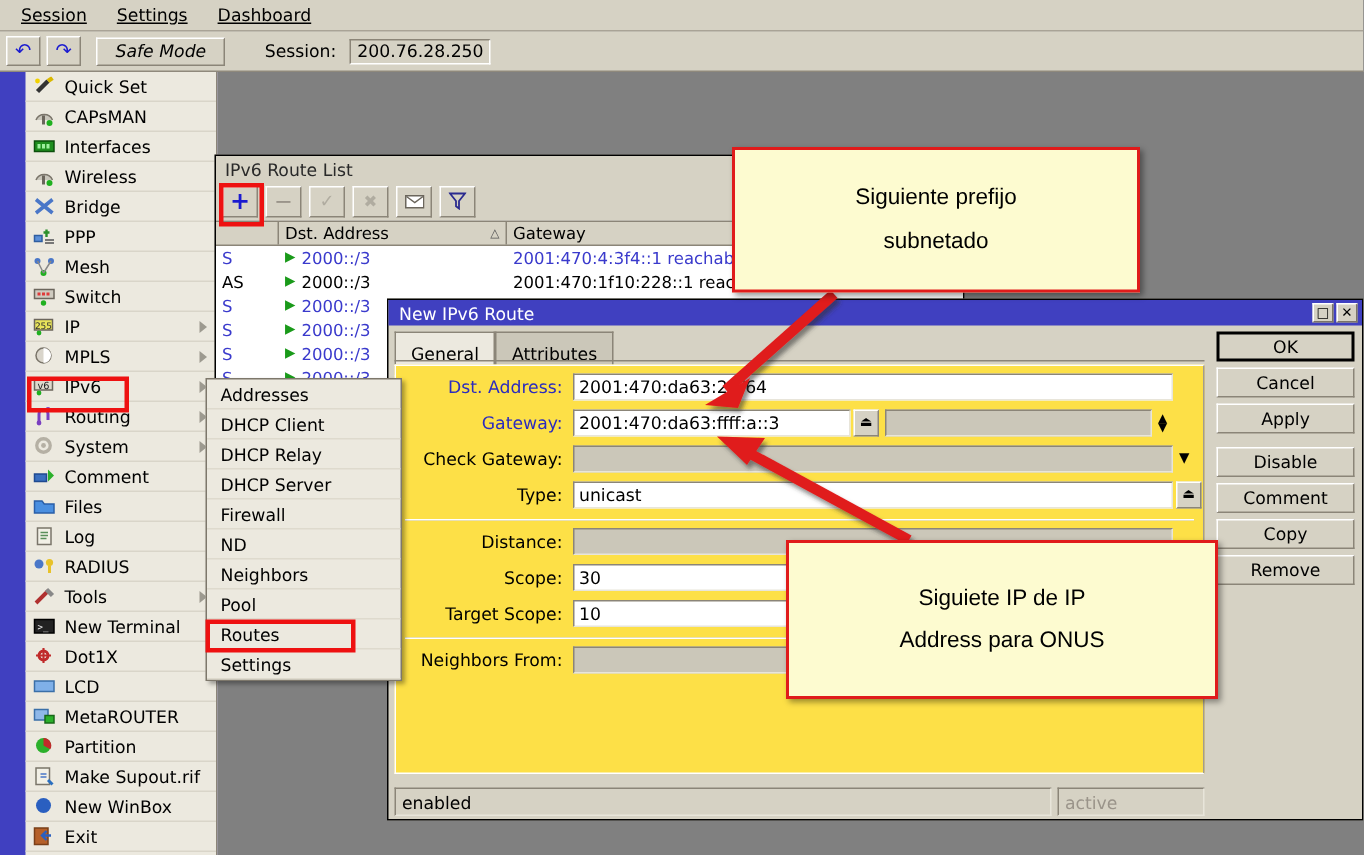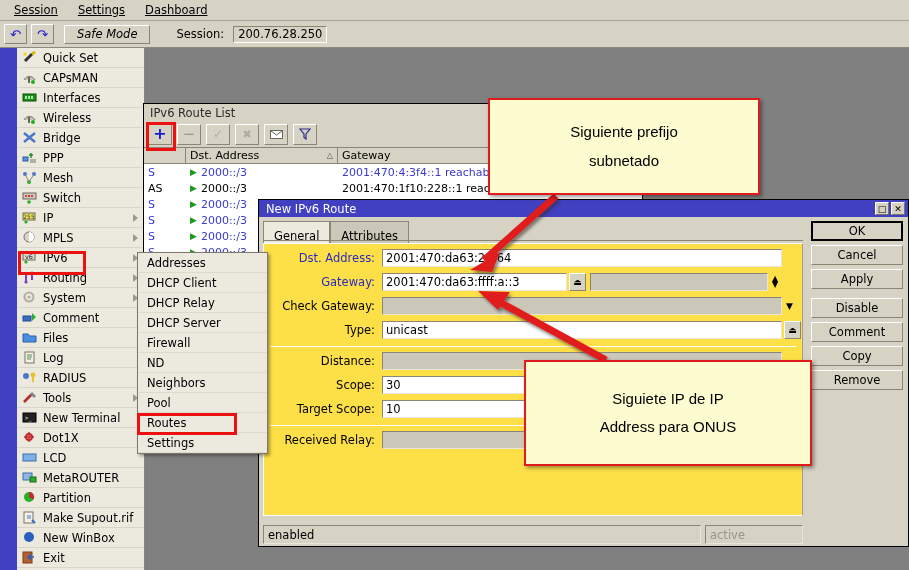--- a/index.html
+++ b/index.html
@@ -624,21 +624,21 @@
           <div class="frow">
             <div class="flabel">Scope:</div>
             <div class="fin" style="width: 400px;">30</div>
           </div>
           <div class="frow">
             <div class="flabel">Target Scope:</div>
             <div class="fin" style="width: 400px;">10</div>
           </div>
           <div class="divider"></div>
           <div class="frow">
-            <div class="flabel">Received Relay:</div>
+            <div class="flabel">Neighbors From:</div>
             <div class="fin disabled" style="width: 400px;"></div>
           </div>
         </div>
       <div class="btncol" id="dlg-buttons">
           <div class="dbtn primary">OK</div>
           <div class="dbtn">Cancel</div>
           <div class="dbtn">Apply</div>
           <div class="dbtn gap">Disable</div>
           <div class="dbtn">Comment</div>
           <div class="dbtn">Copy</div>

